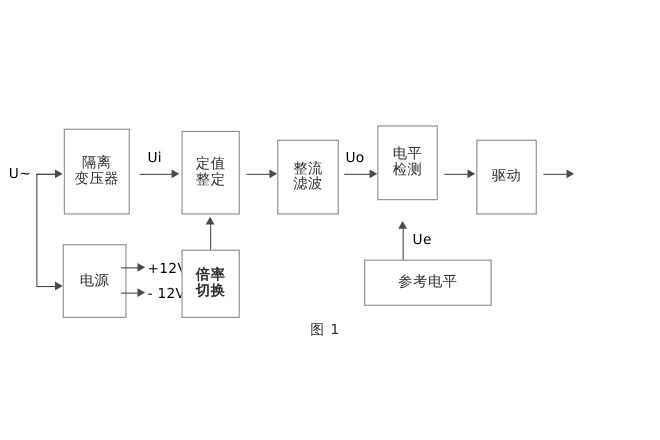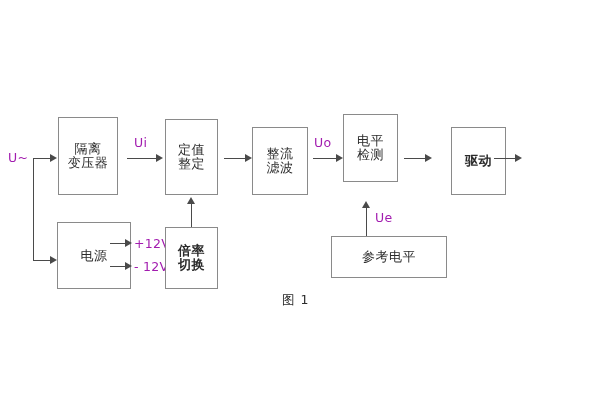--- a/index.html
+++ b/index.html
@@ -37,21 +37,21 @@
   .block .ln + .ln {
     margin-top: 0;
     text-align: center;
   }
   .block.single .ln {
     margin-top: 0;
   }
   .sig {
     position: absolute;
     font-size: 12.5px;
-    color: #a21caf;
+    color: #000000;
     white-space: nowrap;
     letter-spacing: 0.3px;
   }
   .caption {
     position: absolute;
     font-size: 12.5px;
     color: #2b2b2b;
     white-space: nowrap;
     letter-spacing: 1px;
   }
@@ -126,29 +126,29 @@
   <div class="arrow-r" style="left:336px; top:154px;"></div>
 
   <div class="block" style="left:343px; top:114px; width:55px; height:68px;">
     <span class="ln">电平</span>
     <span class="ln">检测</span>
   </div>
 
   <div class="hline" style="left:404px; top:158px; width:22px;"></div>
   <div class="arrow-r" style="left:425px; top:154px;"></div>
 
-  <div class="block single" style="left:451px; top:127px; width:55px; height:68px;font-weight:bold;">
+  <div class="block single" style="left:433px; top:127px; width:55px; height:68px;">
     <span class="ln">驱动</span>
   </div>
 
   <div class="hline" style="left:494px; top:158px; width:22px;"></div>
   <div class="arrow-r" style="left:515px; top:154px;"></div>
 
 
-  <div class="block single" style="left:57px; top:222px; width:74px; height:67px;">
+  <div class="block single" style="left:57px; top:222px; width:58px; height:67px;">
     <span class="ln">电源</span>
   </div>
 
   <div class="hline" style="left:110px; top:243px; width:16px;"></div>
   <div class="arrow-r" style="left:125px; top:239px;"></div>
   <div class="sig" style="left:134px; top:236px;">+12V</div>
 
   <div class="hline" style="left:110px; top:266px; width:16px;"></div>
   <div class="arrow-r" style="left:125px; top:262px;"></div>
   <div class="sig" style="left:134px; top:259px;">- 12V</div>

